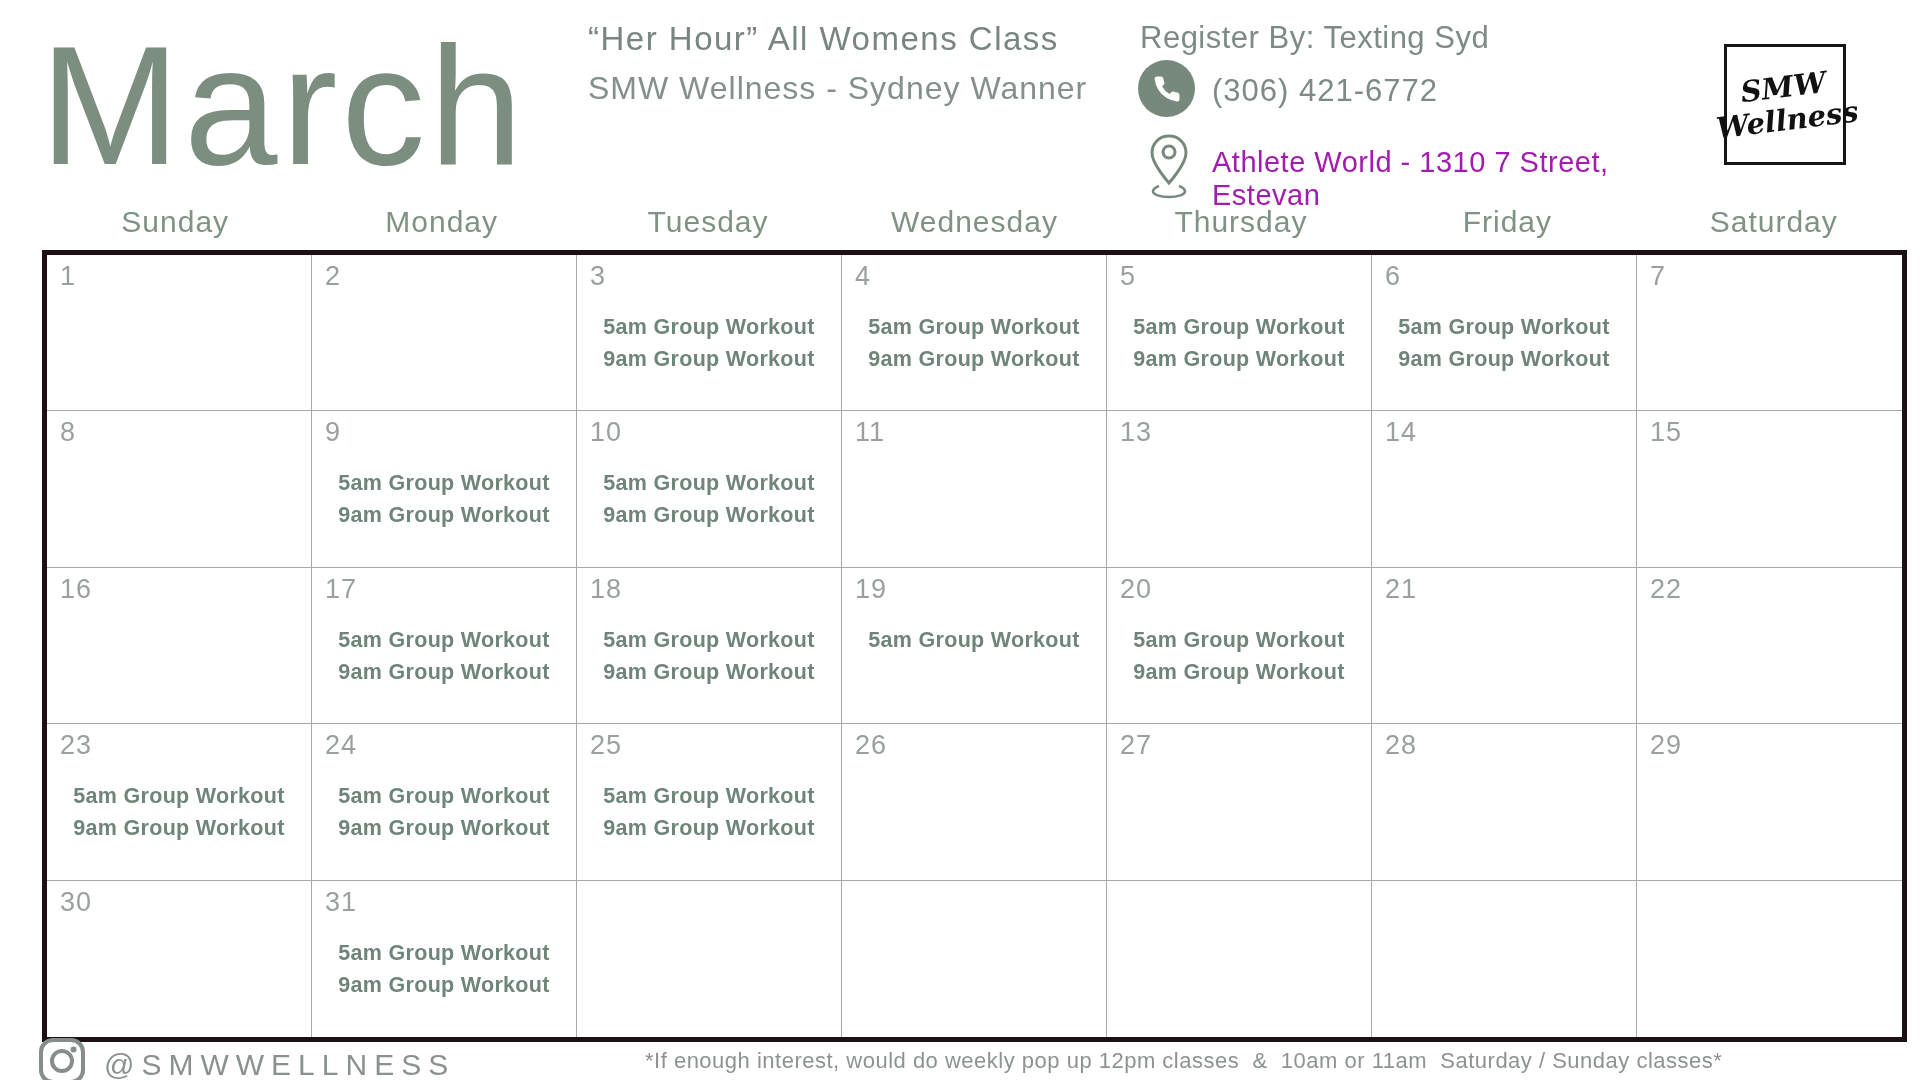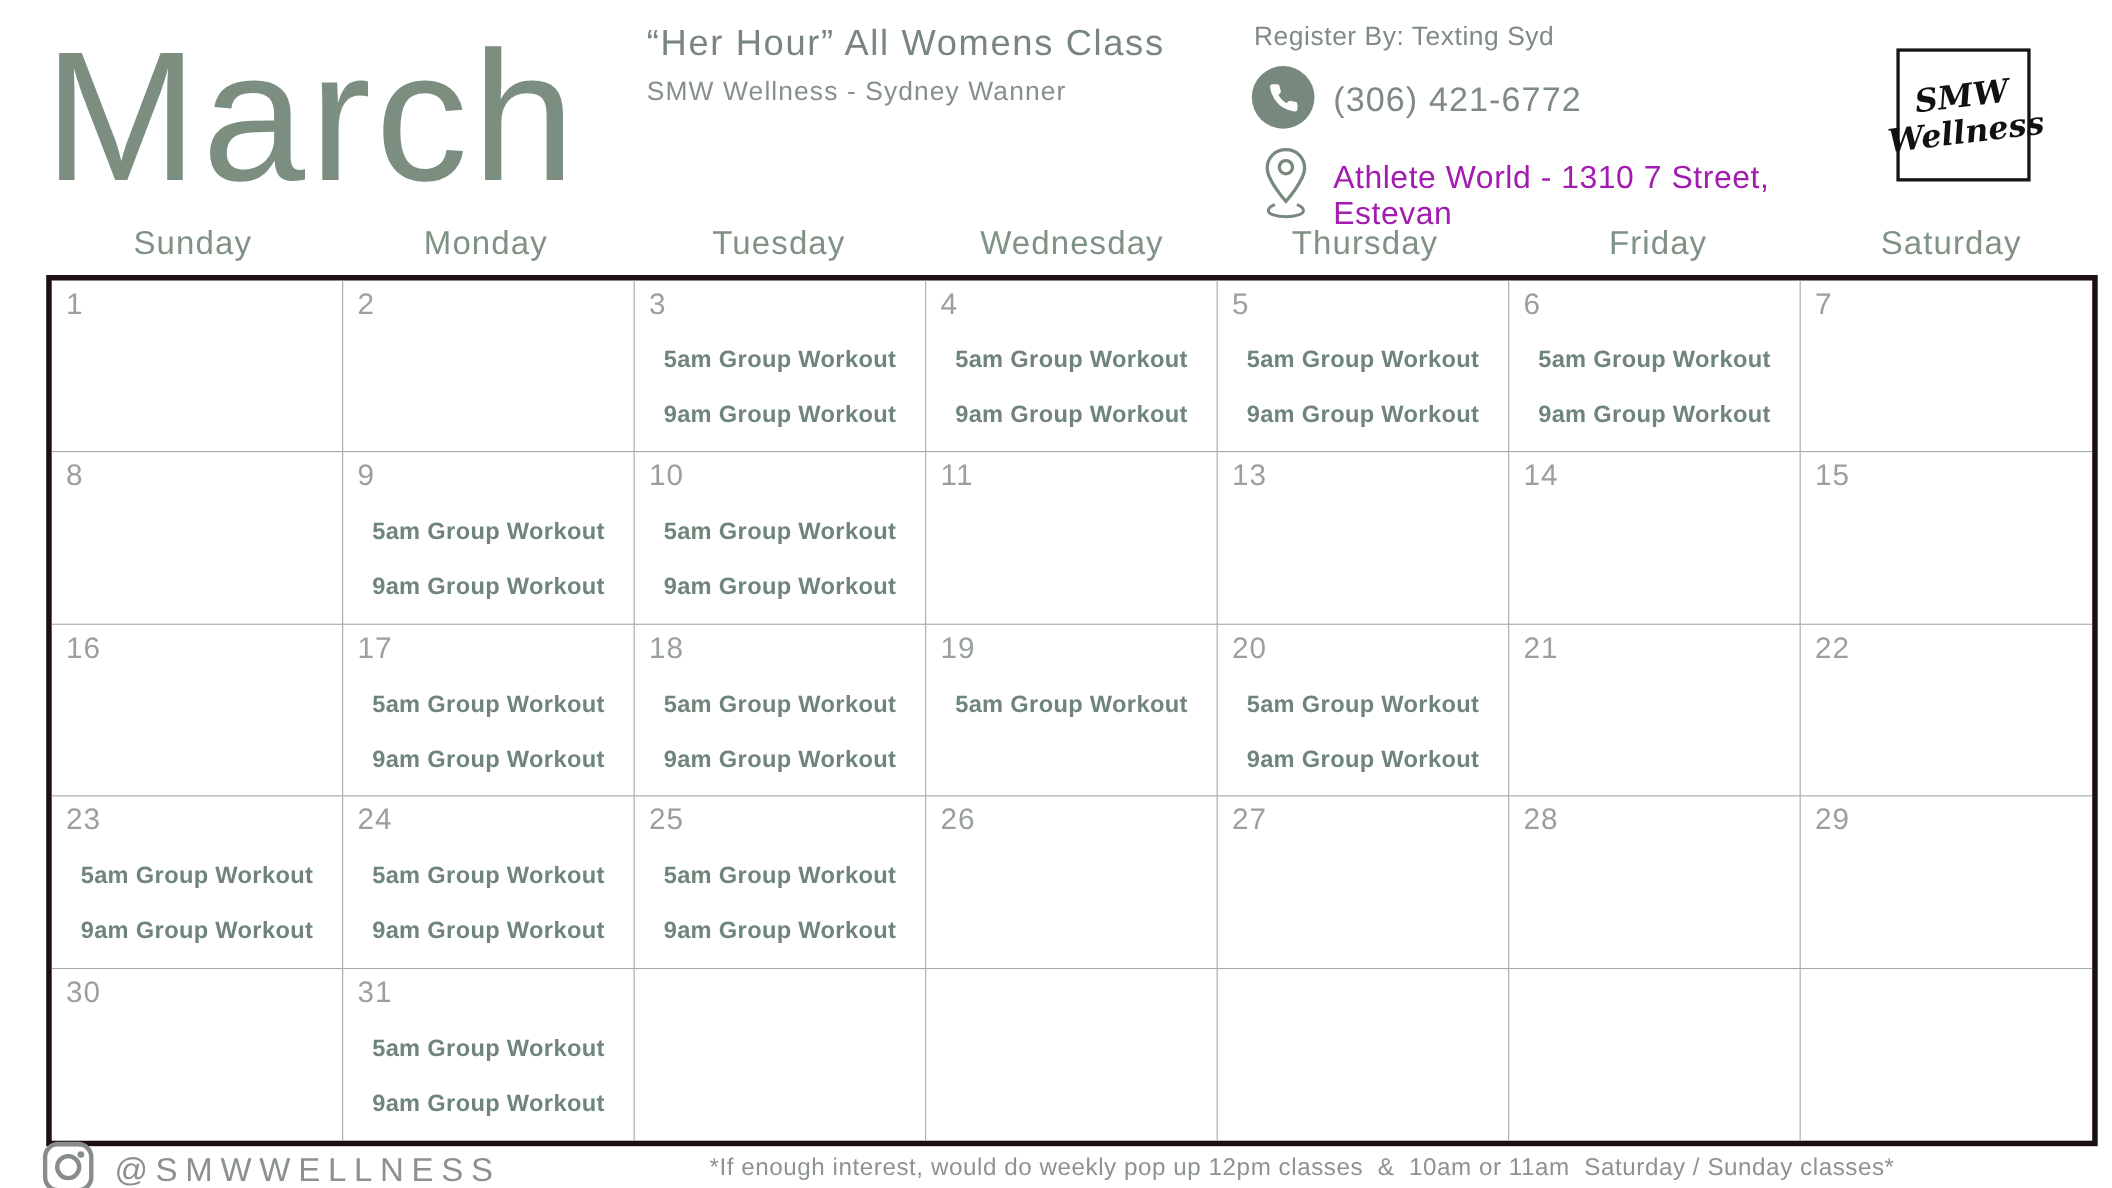--- a/index.html
+++ b/index.html
@@ -11,25 +11,25 @@
     position:absolute; left:40px; top:22px;
     font-size:168px; line-height:1; font-weight:400;
     color:#7b8e80; letter-spacing:4px;
   }
   .class-title {
     position:absolute; left:588px; top:20px;
     font-size:33px; color:#79867f; letter-spacing:1.5px;
   }
   .class-subtitle {
     position:absolute; left:588px; top:70px;
-    font-size:24px; color:#85908a; letter-spacing:1px;text-align:center;
+    font-size:32px; color:#85908a; letter-spacing:1px;text-align:center;
   }
   .register-by {
     position:absolute; left:1140px; top:20px;
-    font-size:24px; color:#7e8b85; letter-spacing:0.5px;
+    font-size:31px; color:#7e8b85; letter-spacing:0.5px;
   }
   .phone-icon-wrap {
     position:absolute; left:1138px; top:60px;
     width:57px; height:57px; border-radius:50%;
     background:#76897c; display:flex; align-items:center; justify-content:center;
   }
   .phone-number {
     position:absolute; left:1212px; top:73px;
     font-size:31px; color:#7e8b85; letter-spacing:1px;
   }
@@ -70,21 +70,21 @@
   }
   .cell { position:relative; border-right:1px solid #a6a9a9; border-bottom:1px solid #a6a9a9; }
   .cell:nth-child(7n) { border-right:none; }
   .cell:nth-child(n+29) { border-bottom:none; }
   .daynum {
     position:absolute; top:6px; left:13px;
     font-size:27px; color:#9aa0a0; letter-spacing:1px;
   }
   .events {
     position:absolute; top:60px; left:0; right:0;
-    display:flex; flex-direction:column; align-items:center; gap:25px;
+    display:flex; flex-direction:column; align-items:center; gap:7px;
   }
   .event {
     font-size:21.5px; font-weight:bold; color:#6f8579; letter-spacing:0.3px;
   }
 
   
   .ig-icon-wrap { position:absolute; left:38px; top:1037px; width:48px; height:48px; }
   .ig-handle {
     position:absolute; left:104px; top:1048px;
     font-size:30px; color:#8b918f; letter-spacing:7px;

